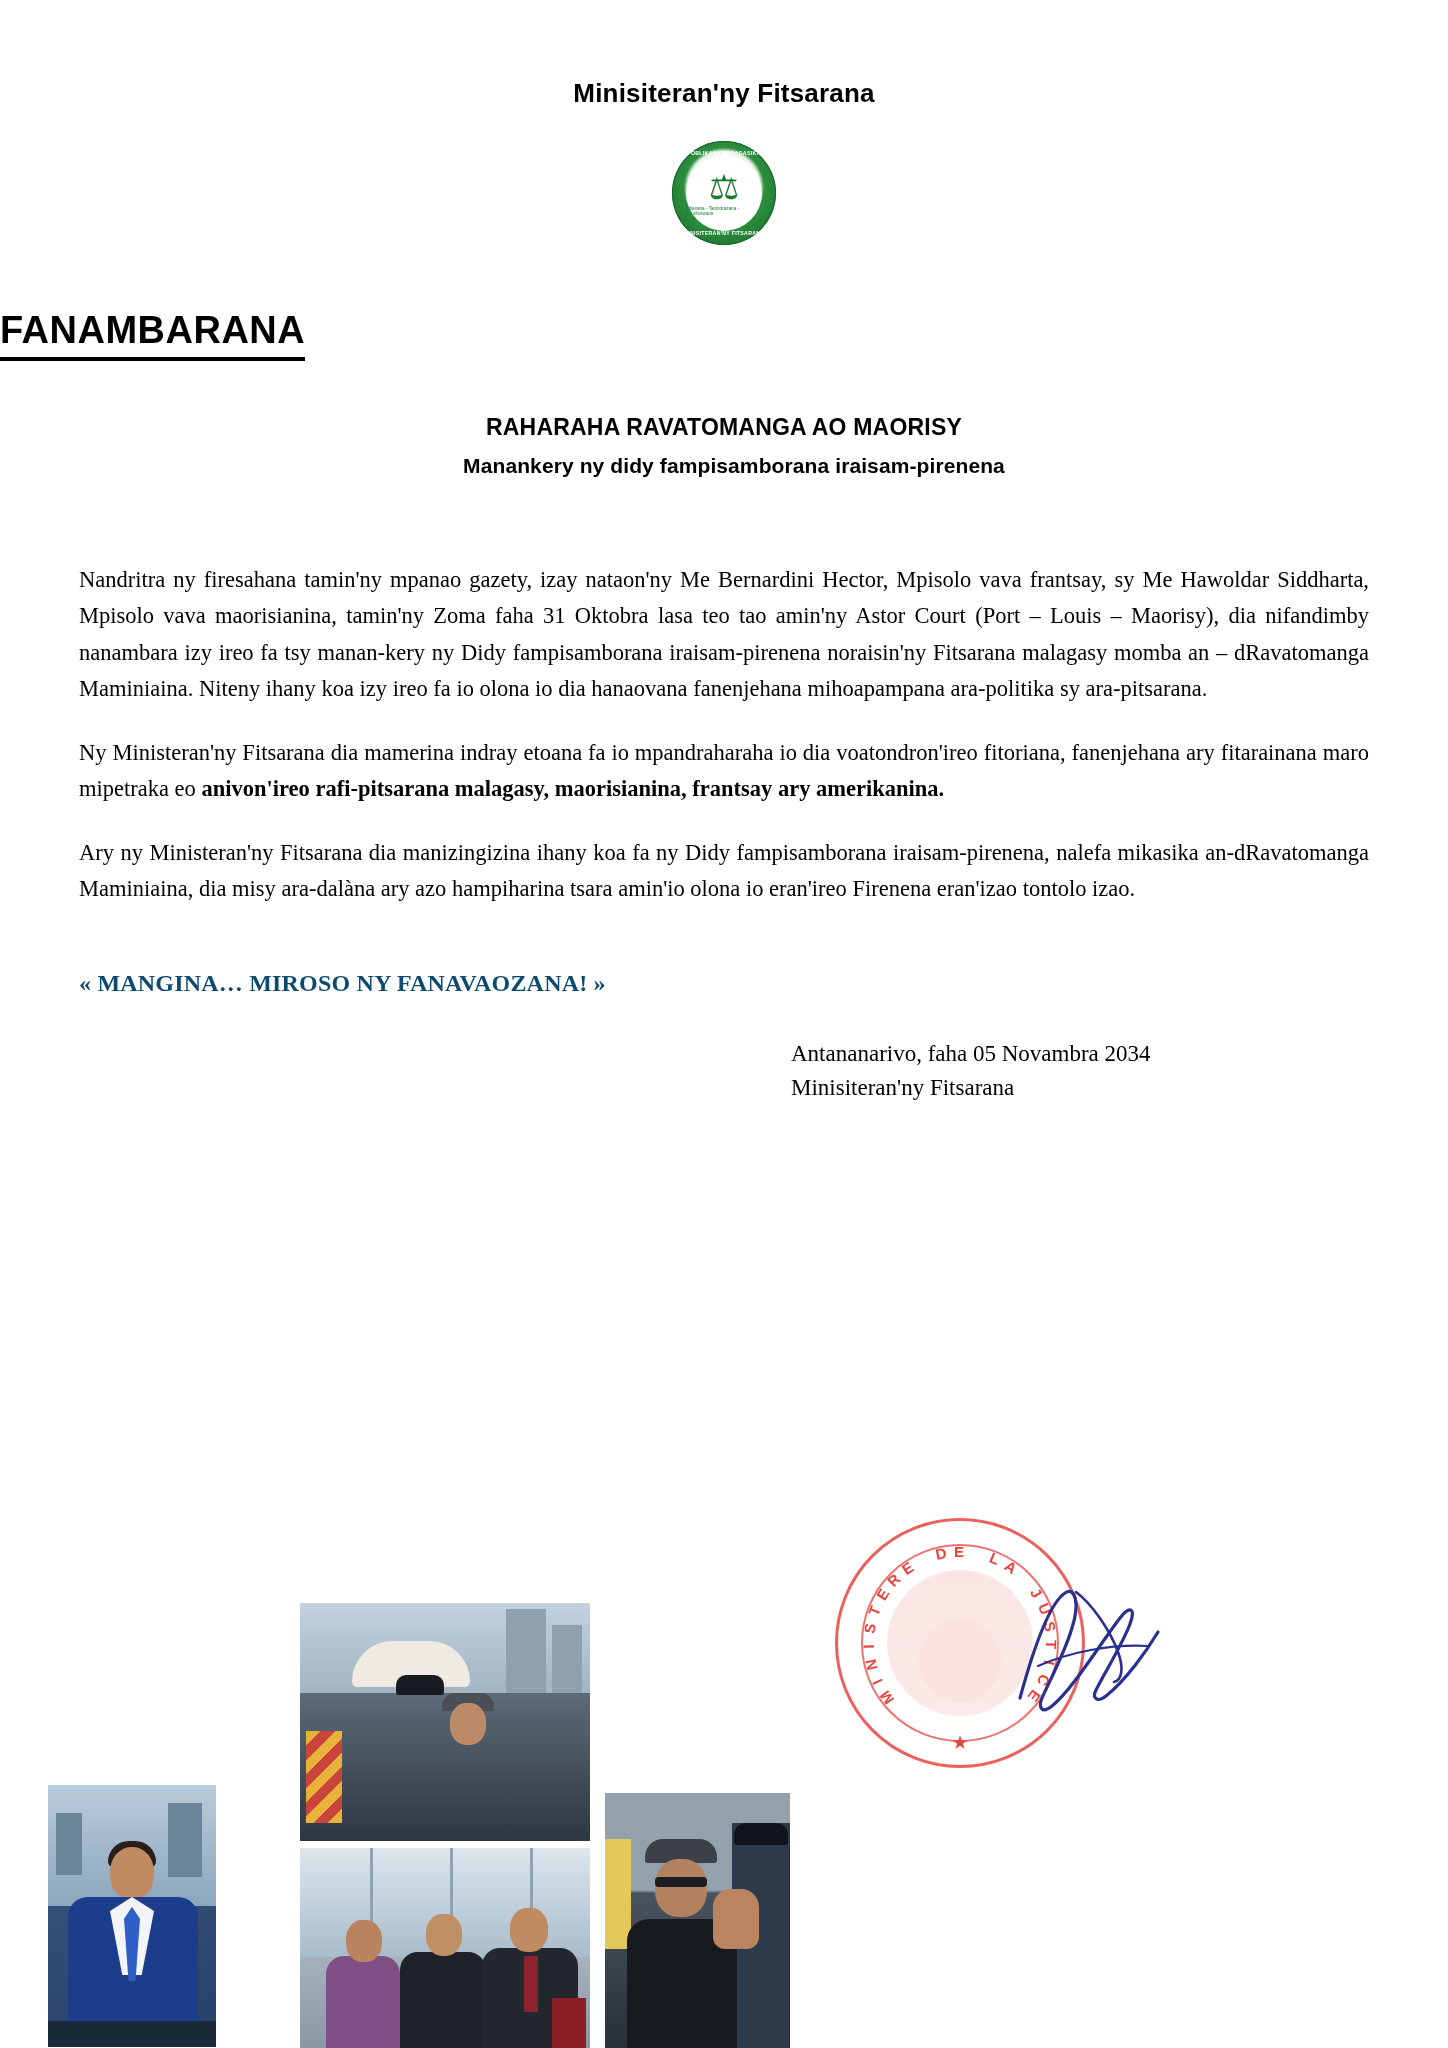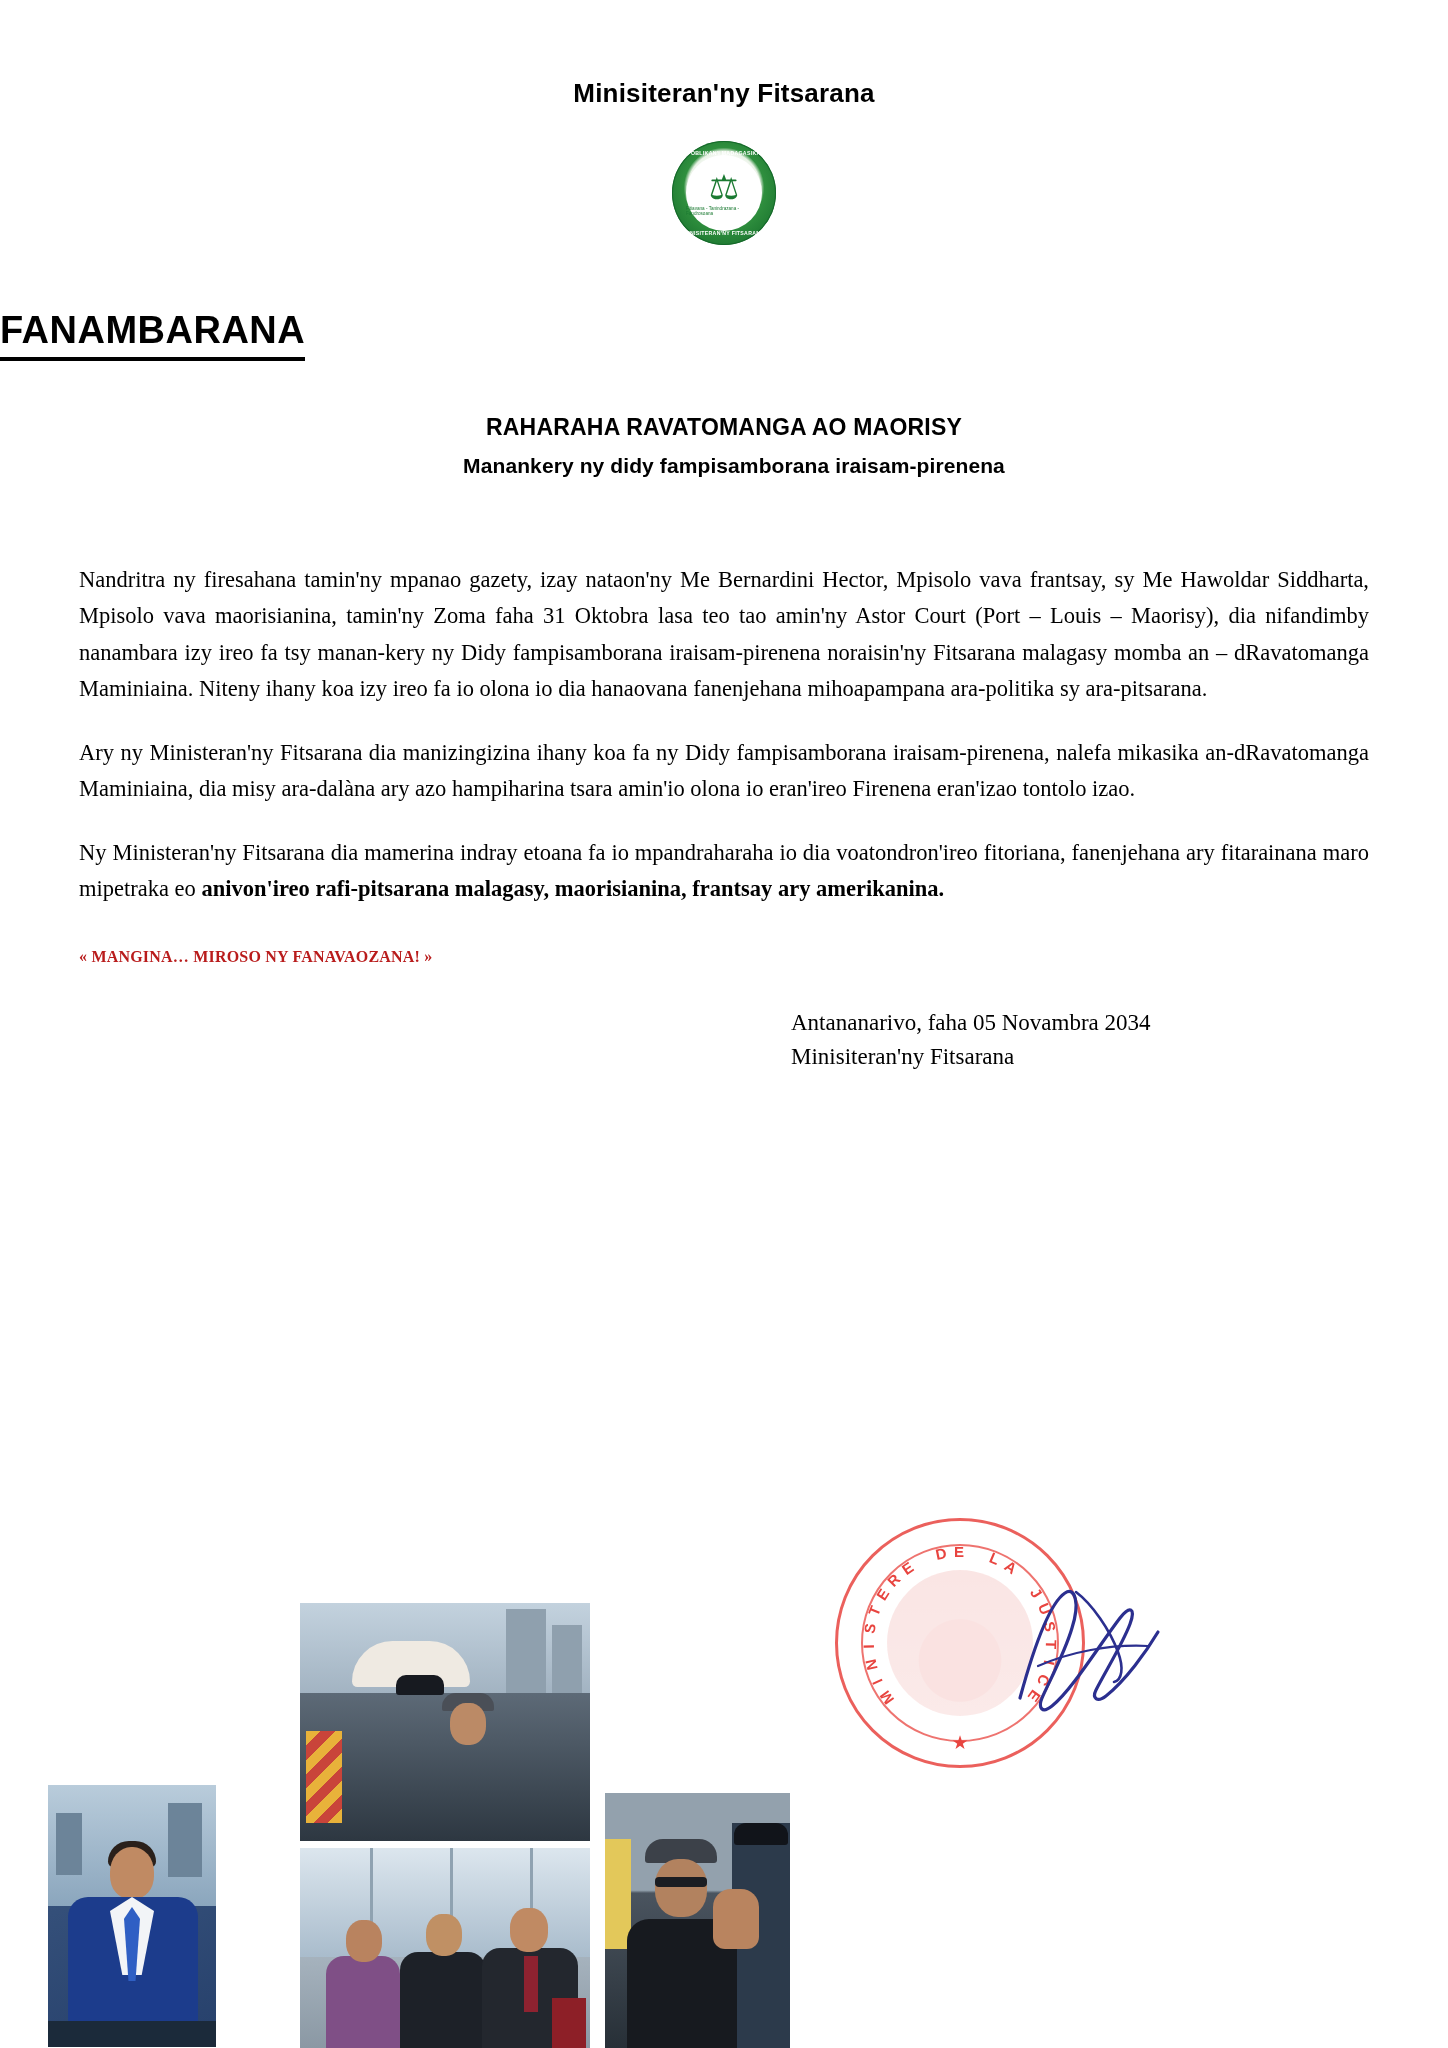--- a/index.html
+++ b/index.html
@@ -127,25 +127,25 @@
     line-height: 1.62;
     text-align: justify;
     text-justify: inter-word;
     margin: 0 0 27px 0;
     hyphens: none;
   }
   .para.first { margin-top: 84px; }
   .para b { font-weight: bold; }
 
   .slogan {
-    color: #b91c1c;
+    color: #0c4a6e;
     font-family: "Liberation Serif", serif;
     font-weight: bold;
-    font-size: 16px;
-    margin-top: 40px;
+    font-size: 24px;
+    margin-top: 62px;
     letter-spacing: 0.2px;
   }
 
   .signoff {
     margin-top: 40px;
     margin-left: 712px;
     font-family: "Liberation Serif", serif;
     font-size: 23px;
     line-height: 1.5;
   }
@@ -364,23 +364,23 @@
     <span>FANAMBARANA</span>
   </div>
 
   <div class="subject-1">RAHARAHA RAVATOMANGA AO MAORISY</div>
   <div class="subject-2">Manankery ny didy fampisamborana iraisam-pirenena</div>
 
   <div class="body-wrap">
 
     <p class="para first">Nandritra ny firesahana tamin'ny mpanao gazety, izay nataon'ny Me Bernardini Hector, Mpisolo vava frantsay, sy Me Hawoldar Siddharta, Mpisolo vava maorisianina, tamin'ny Zoma faha 31 Oktobra lasa teo tao amin'ny Astor Court (Port – Louis – Maorisy), dia nifandimby nanambara izy ireo fa tsy manan-kery ny Didy fampisamborana iraisam-pirenena noraisin'ny Fitsarana malagasy momba an – dRavatomanga Maminiaina. Niteny ihany koa izy ireo fa io olona io dia hanaovana fanenjehana mihoapampana ara-politika sy ara-pitsarana.</p>
 
+    <p class="para"><span>Ny Ministeran'ny Fitsarana dia mamerina indray etoana fa io mpandraharaha io dia voatondron'ireo fitoriana, fanenjehana ary fitarainana maro mipetraka eo </span><b>anivon'ireo rafi-pitsarana malagasy, maorisianina, frantsay ary amerikanina.</b></p>
+
     <p class="para">Ary ny Ministeran'ny Fitsarana dia manizingizina ihany koa fa ny Didy fampisamborana iraisam-pirenena, nalefa mikasika an-dRavatomanga Maminiaina, dia misy ara-dalàna ary azo hampiharina tsara amin'io olona io eran'ireo Firenena eran'izao tontolo izao.</p>
-
-    <p class="para"><span>Ny Ministeran'ny Fitsarana dia mamerina indray etoana fa io mpandraharaha io dia voatondron'ireo fitoriana, fanenjehana ary fitarainana maro mipetraka eo </span><b>anivon'ireo rafi-pitsarana malagasy, maorisianina, frantsay ary amerikanina.</b></p>
 
     <div class="slogan">« MANGINA… MIROSO NY FANAVAOZANA! »</div>
 
     <div class="signoff">
       <div>Antananarivo, faha 05 Novambra 2034</div>
       <div>Minisiteran'ny Fitsarana</div>
     </div>
   </div>
 
   <div class="stamp">

